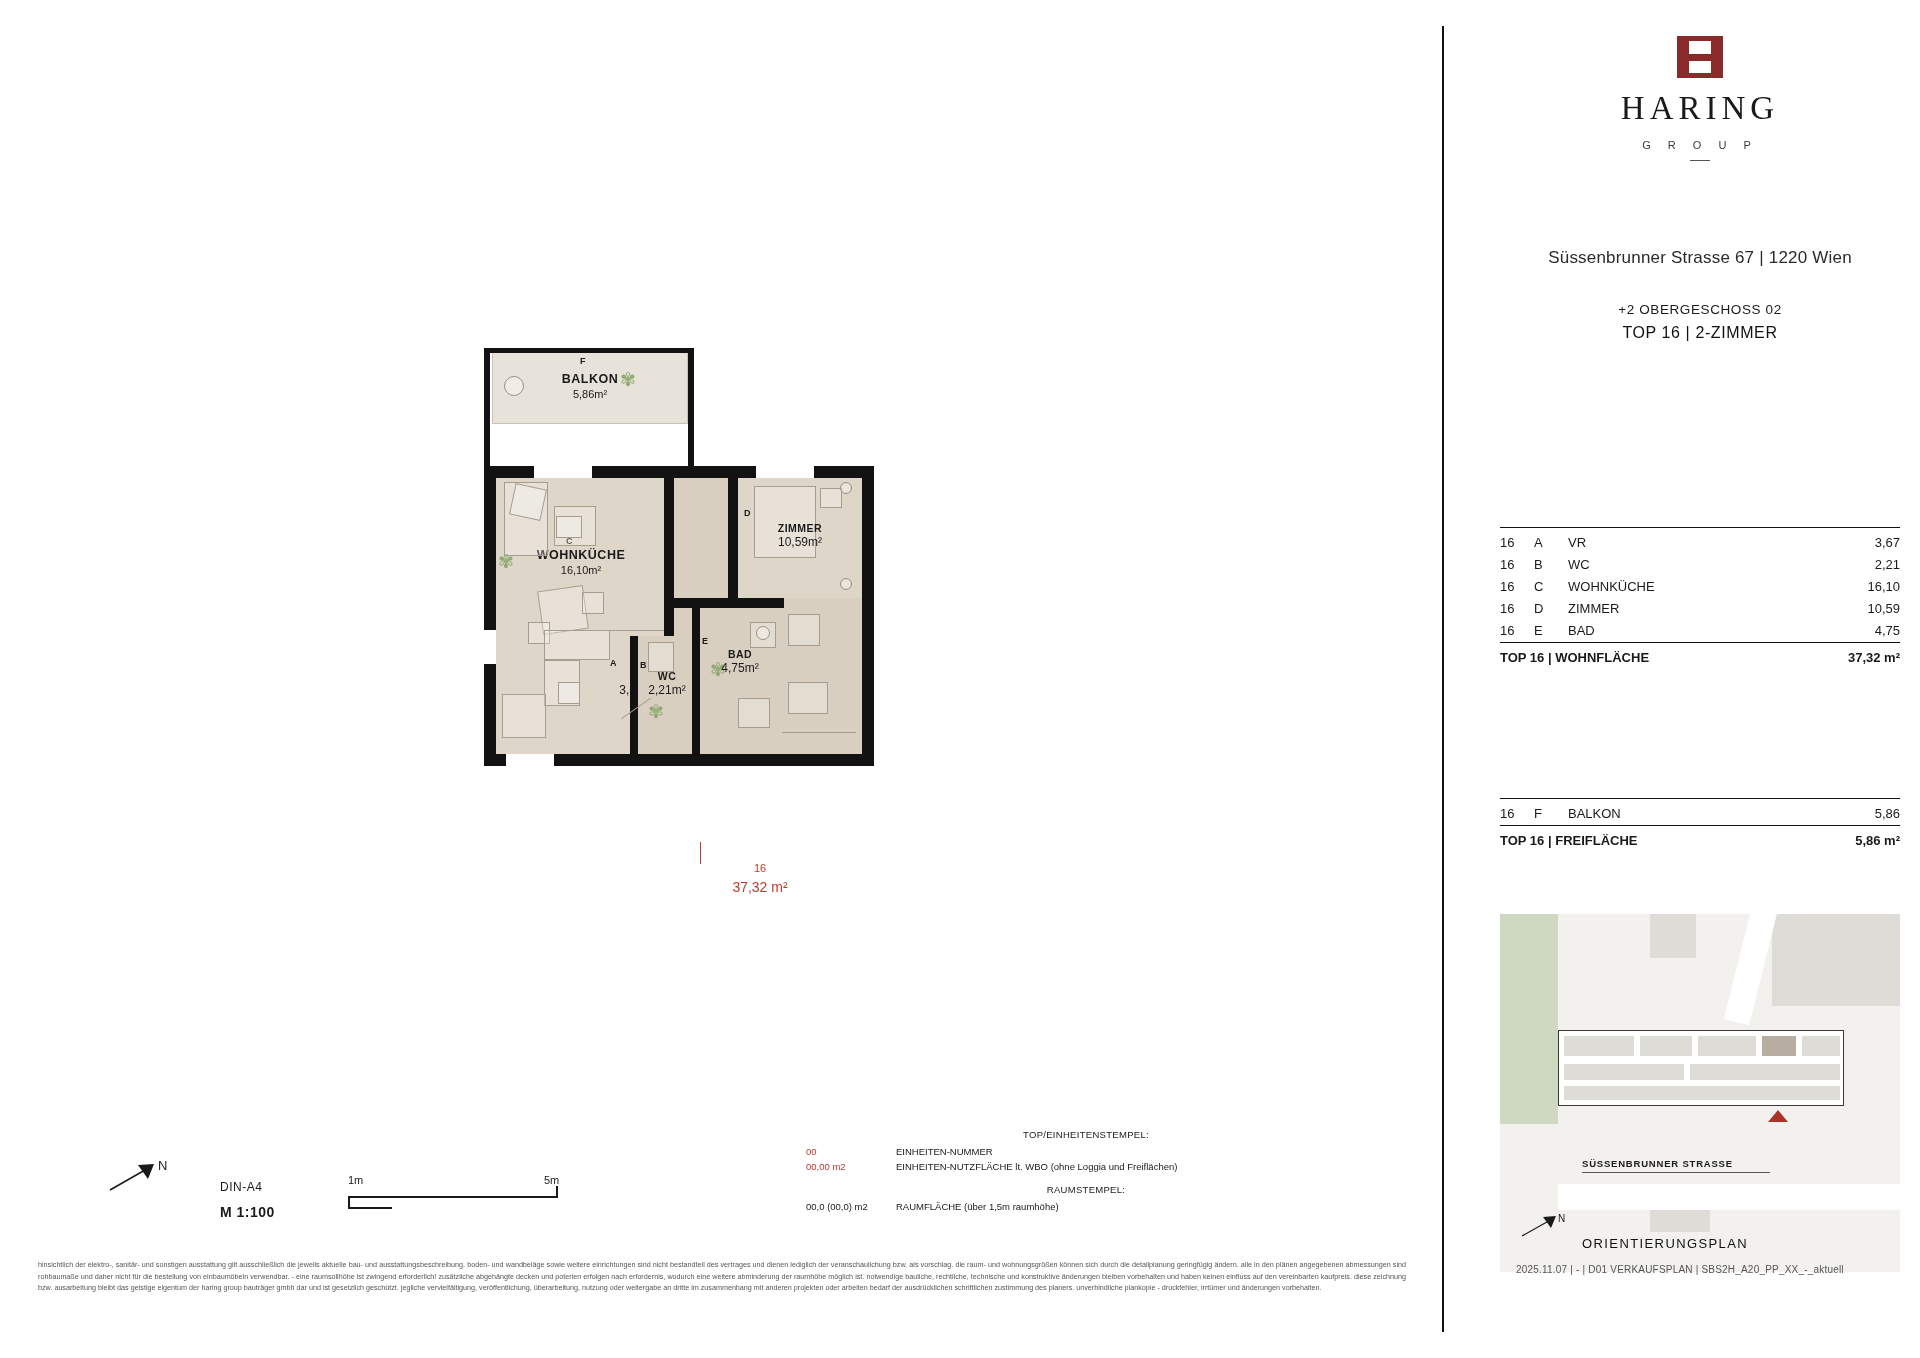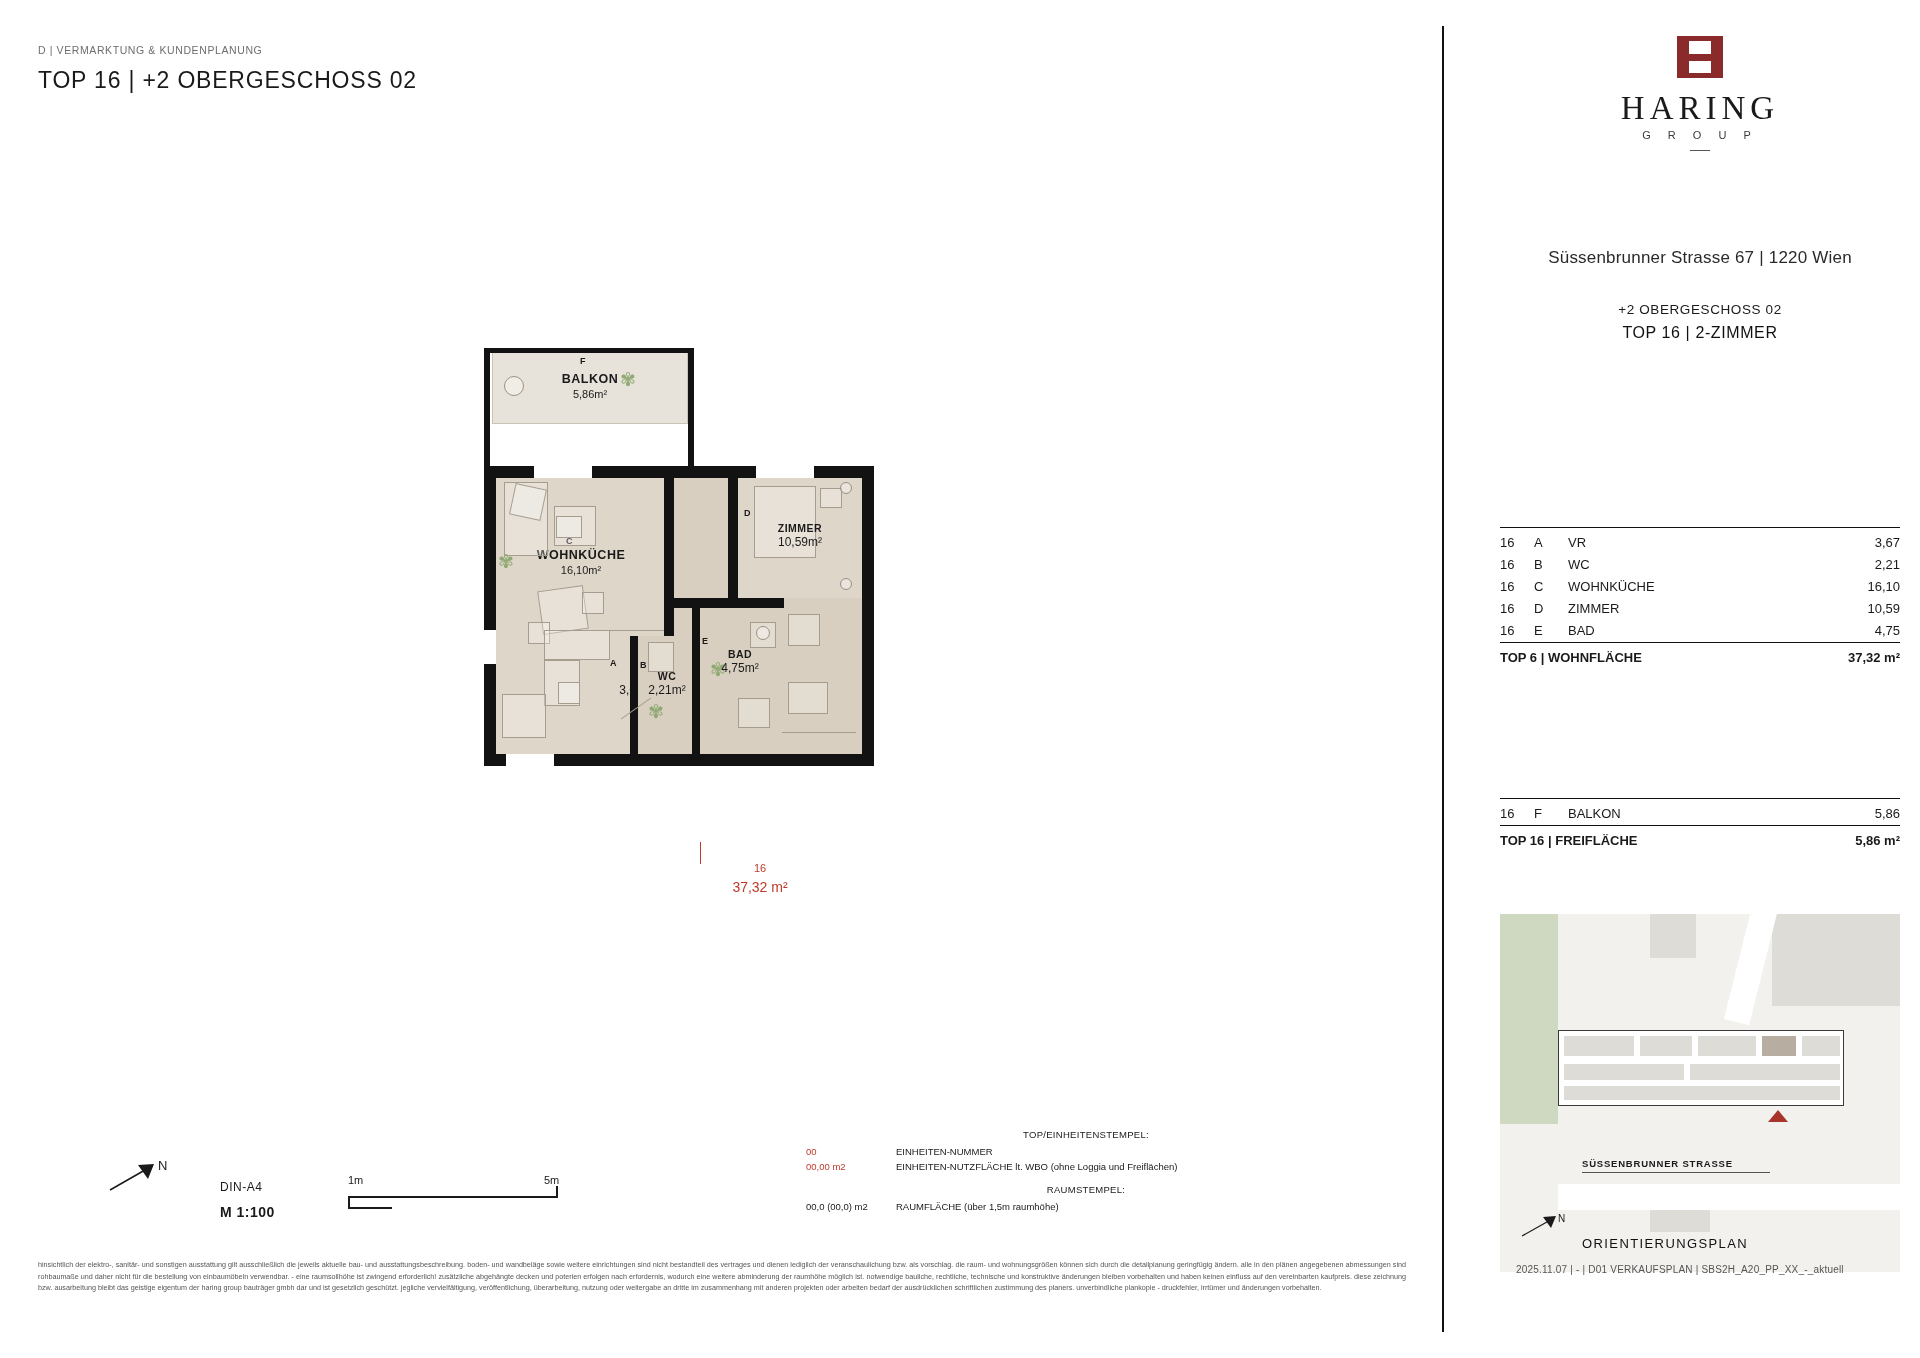--- a/index.html
+++ b/index.html
@@ -237,21 +237,21 @@
     font-size: 33px;
     letter-spacing: 5px;
     font-weight: 400;
     color: #1a1a1a;
     font-family: Liberation Serif, serif;
   }
   #logo-sub {
     font-size: 11px;
     letter-spacing: 7px;
     color: #3a3a3a;
-    margin-top: 2px;
+    margin-top: 12px;
   }
   #logo-rule {
     width: 20px; height: 1px;
     background: #555;
     margin: 9px auto 0;
   }
 
   #project-block {
     position: absolute;
     left: 0; top: 238px;
@@ -374,24 +374,20 @@
     color: #555;
     letter-spacing: 0.2px;
     padding-left: 16px;
   }
 </style>
 </head>
 <body>
 
 <div id="left-panel">
 
-  <div id="header-block">
-    <div id="header-eyebrow">D | VERMARKTUNG &amp; KUNDENPLANUNG</div>
-    <div id="header-title">TOP 16 | +2 OBERGESCHOSS 02</div>
-  </div>
 
   <div id="floorplan">
 
     <div class="fp-balkon" style="left:22px; top:22px; width:196px; height:72px;"></div>
     <div class="fp-shell" style="left:14px; top:18px; width:6px; height:122px;"></div>
     <div class="fp-shell" style="left:218px; top:18px; width:6px; height:122px;"></div>
     <div class="fp-shell" style="left:14px; top:18px; width:210px; height:5px;"></div>
     <div class="fp-dot" style="left:34px; top:46px; width:20px; height:20px;"></div>
     <div class="fp-plant" style="left:150px; top:40px;">✾</div>
     <div class="fp-label" style="left:40px; top:42px; width:160px;">
@@ -579,21 +575,21 @@
           <td class="c-name">ZIMMER</td>
           <td class="c-val">10,59</td>
         </tr>
         <tr>
           <td class="c-num">16</td>
           <td class="c-ltr">E</td>
           <td class="c-name">BAD</td>
           <td class="c-val">4,75</td>
         </tr>
         <tr class="sum">
-          <td class="c-name-sum" colspan="3">TOP 6 | WOHNFLÄCHE</td>
+          <td class="c-name-sum" colspan="3">TOP 16 | WOHNFLÄCHE</td>
           <td class="c-val">37,32 m²</td>
         </tr>
       </tbody>
     </table>
   </div>
 
   <div id="area-table2">
     <table class="areas">
       <tbody>
         <tr class="first">

